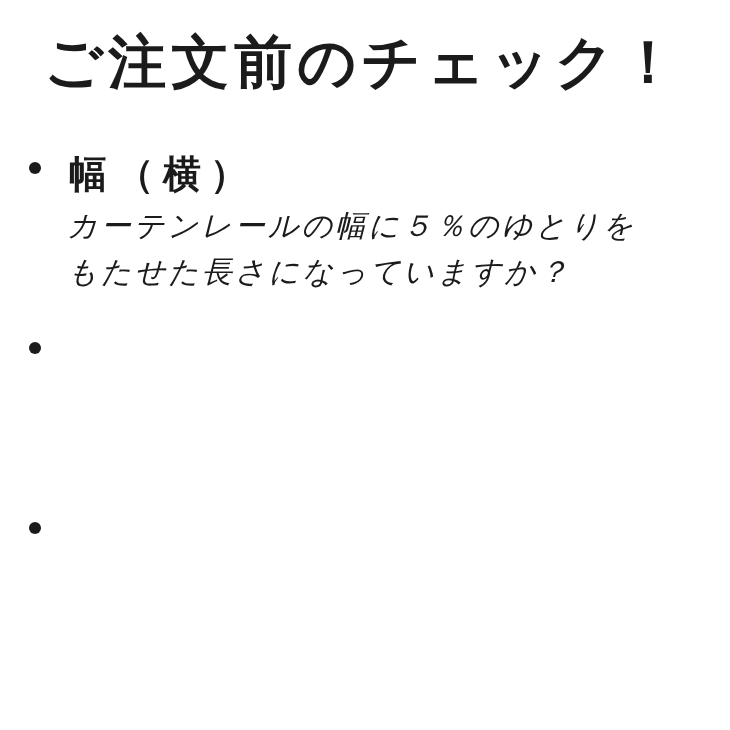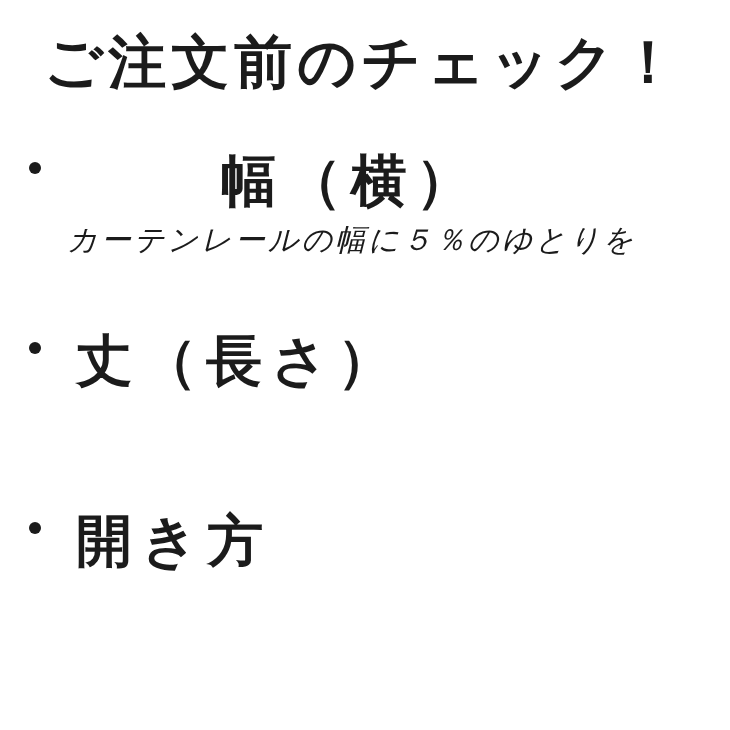--- a/index.html
+++ b/index.html
@@ -38,28 +38,27 @@
   .bullet {
     position: absolute;
     left: -36px;
     top: 17px;
     width: 12px;
     height: 12px;
     border-radius: 50%;
     background: #1b1b1b;
   }
   .heading {
-    margin: 11px;
-    font-size: 56px;
+    margin: 4px;
+    font-size: 38px;
     line-height: 50px;
     font-weight: 600;
     letter-spacing: 9px;
     white-space: nowrap;
     color: #1b1b1b;
-    text-align: center;
   }
   .body {
     margin: 0;
     padding-left: 2px;
     font-size: 30px;
     line-height: 46px;
     font-weight: 500;
     letter-spacing: 3px;
     white-space: nowrap;
     color: #1b1b1b;
@@ -69,27 +68,25 @@
 </head>
 <body>
 
 <div class="page">
 
   <h1 class="title">ご注文前のチェック！</h1>
 
   <section class="section section-0">
     <span class="bullet"></span>
     <h2 class="heading">幅（横）</h2>
-    <p class="body"><span>カーテンレールの幅に５％のゆとりを</span><br></p>
+    <p class="body"><span>カーテンレールの幅に５％のゆとりを</span><br><span>もたせた長さになっていますか？</span></p>
   </section>
 
   <section class="section section-1">
     <span class="bullet"></span>
-    <h2 class="heading">丈（長さ）</h2>
   </section>
 
   <section class="section section-2">
     <span class="bullet"></span>
-    <h2 class="heading">開き方</h2>
     <p class="body"><br><br></p>
   </section>
 
 </div>
 
 </body></html>

